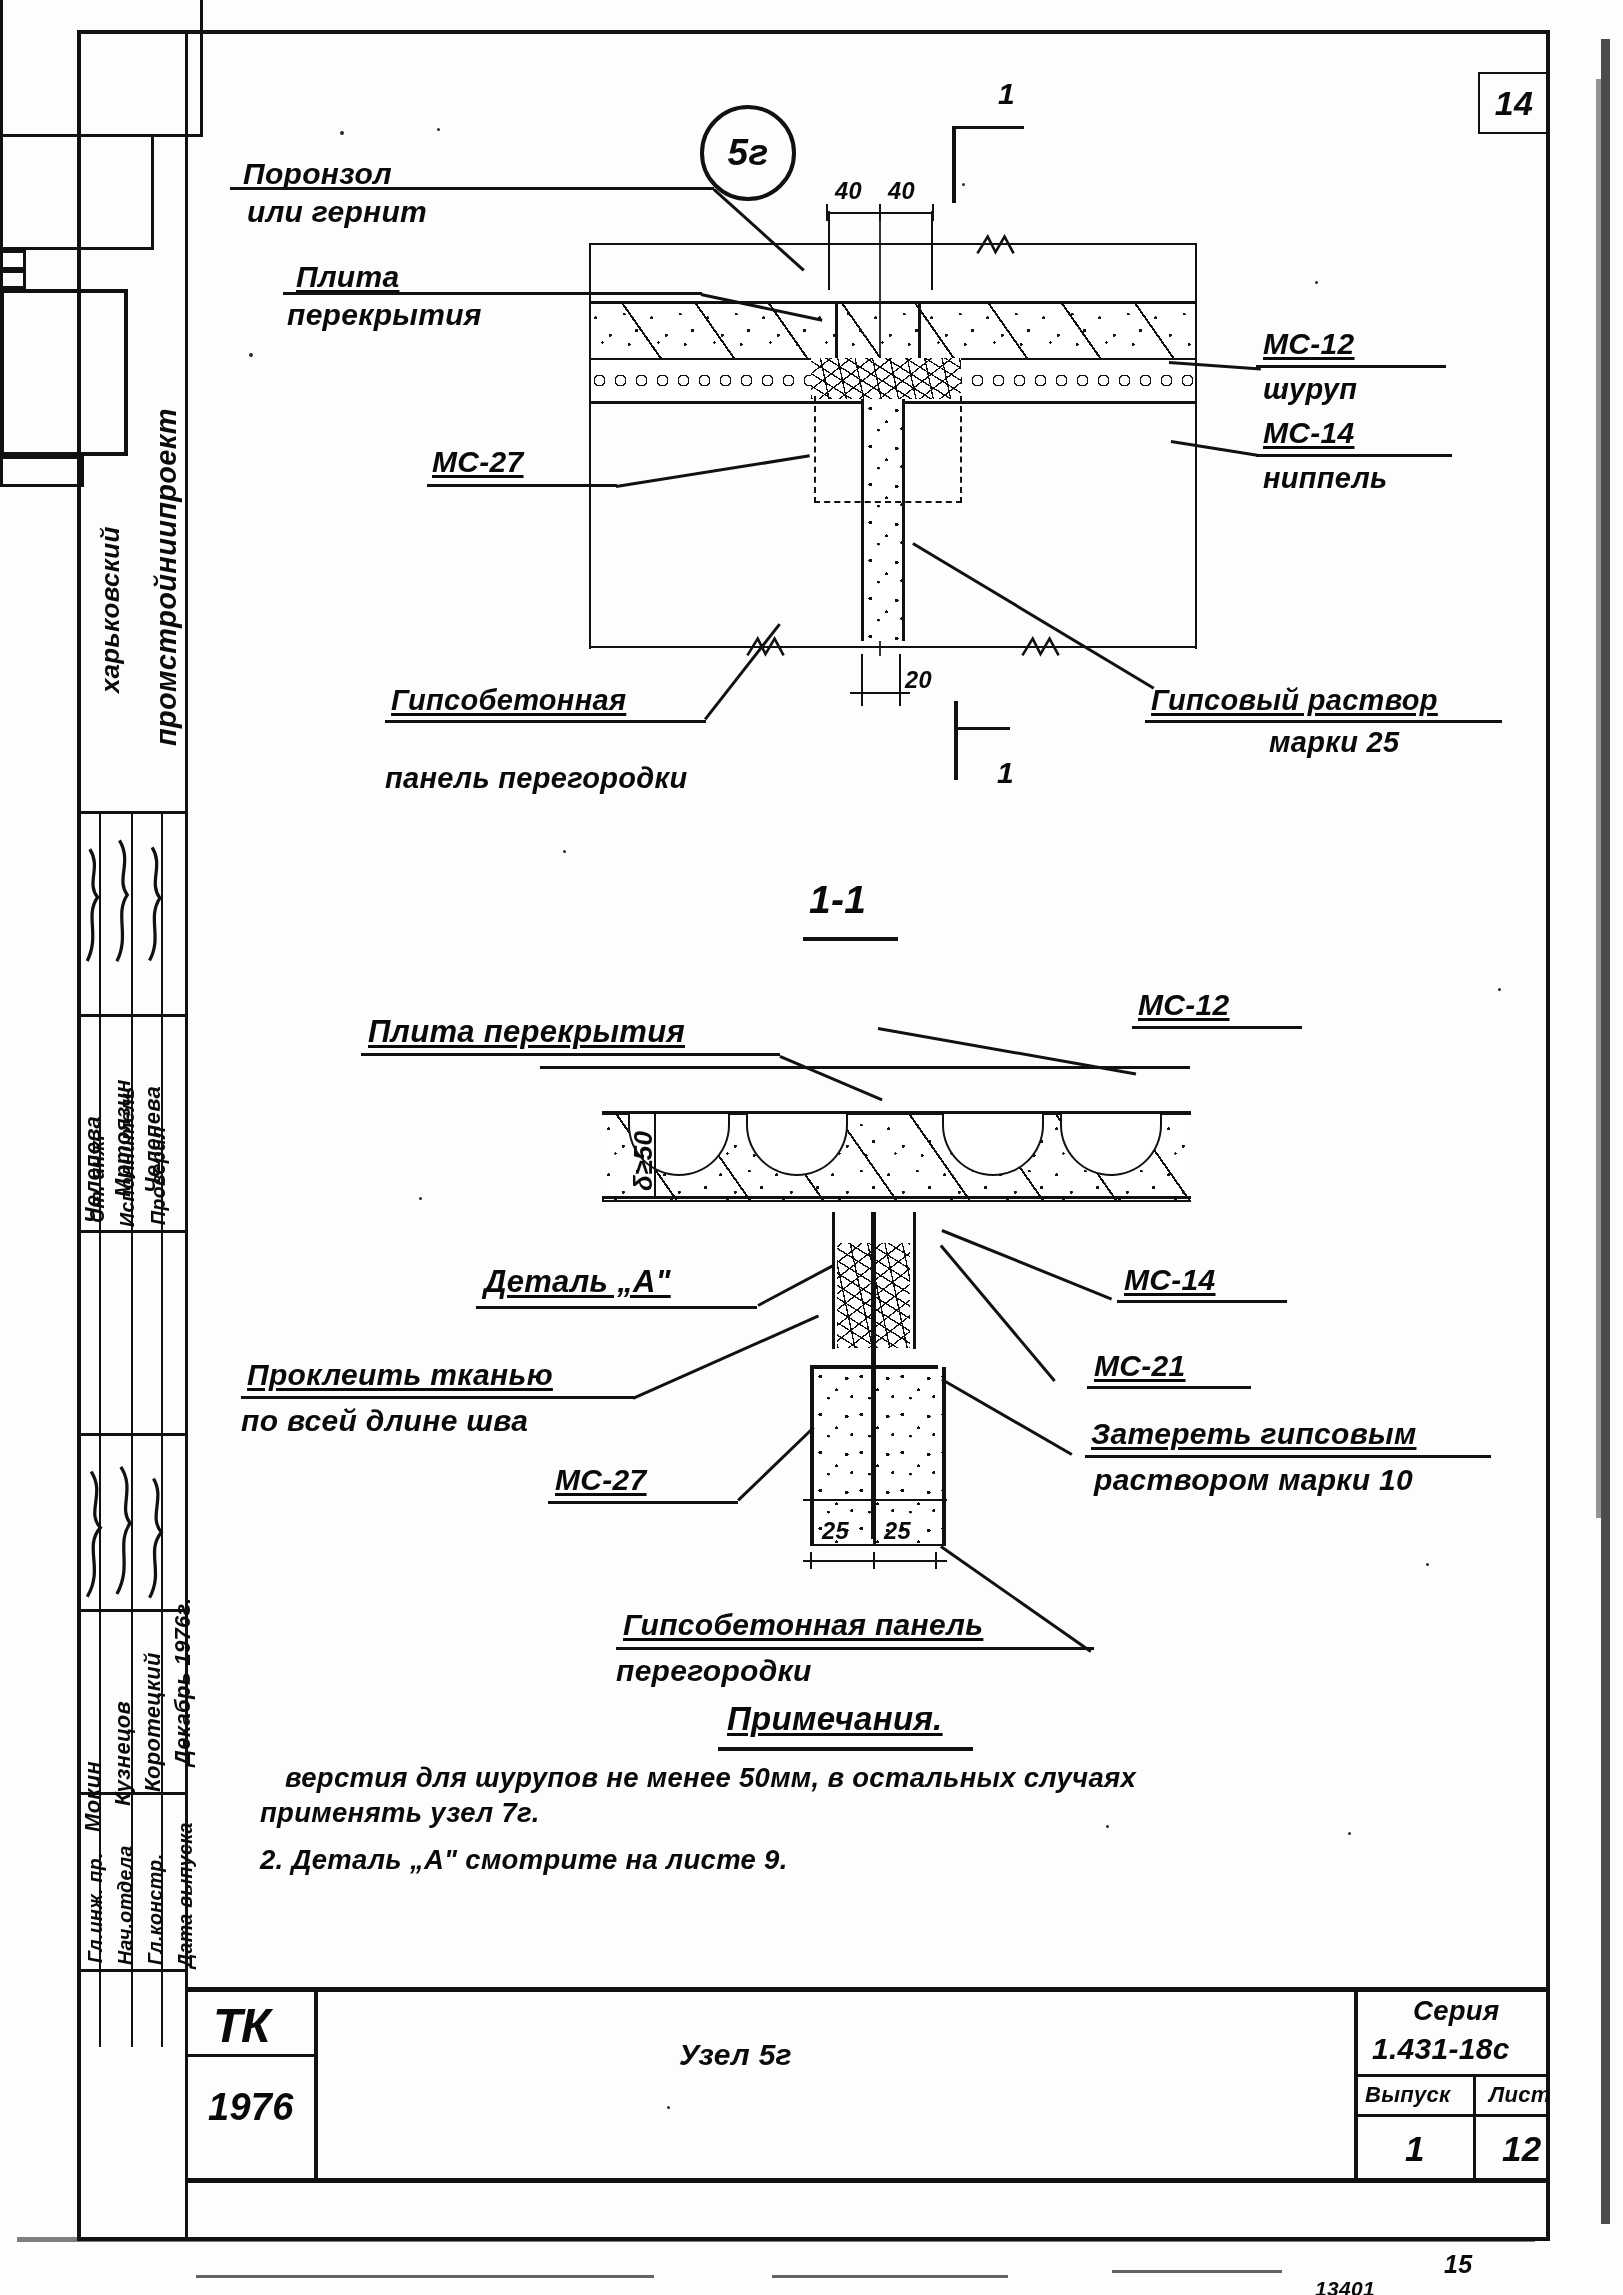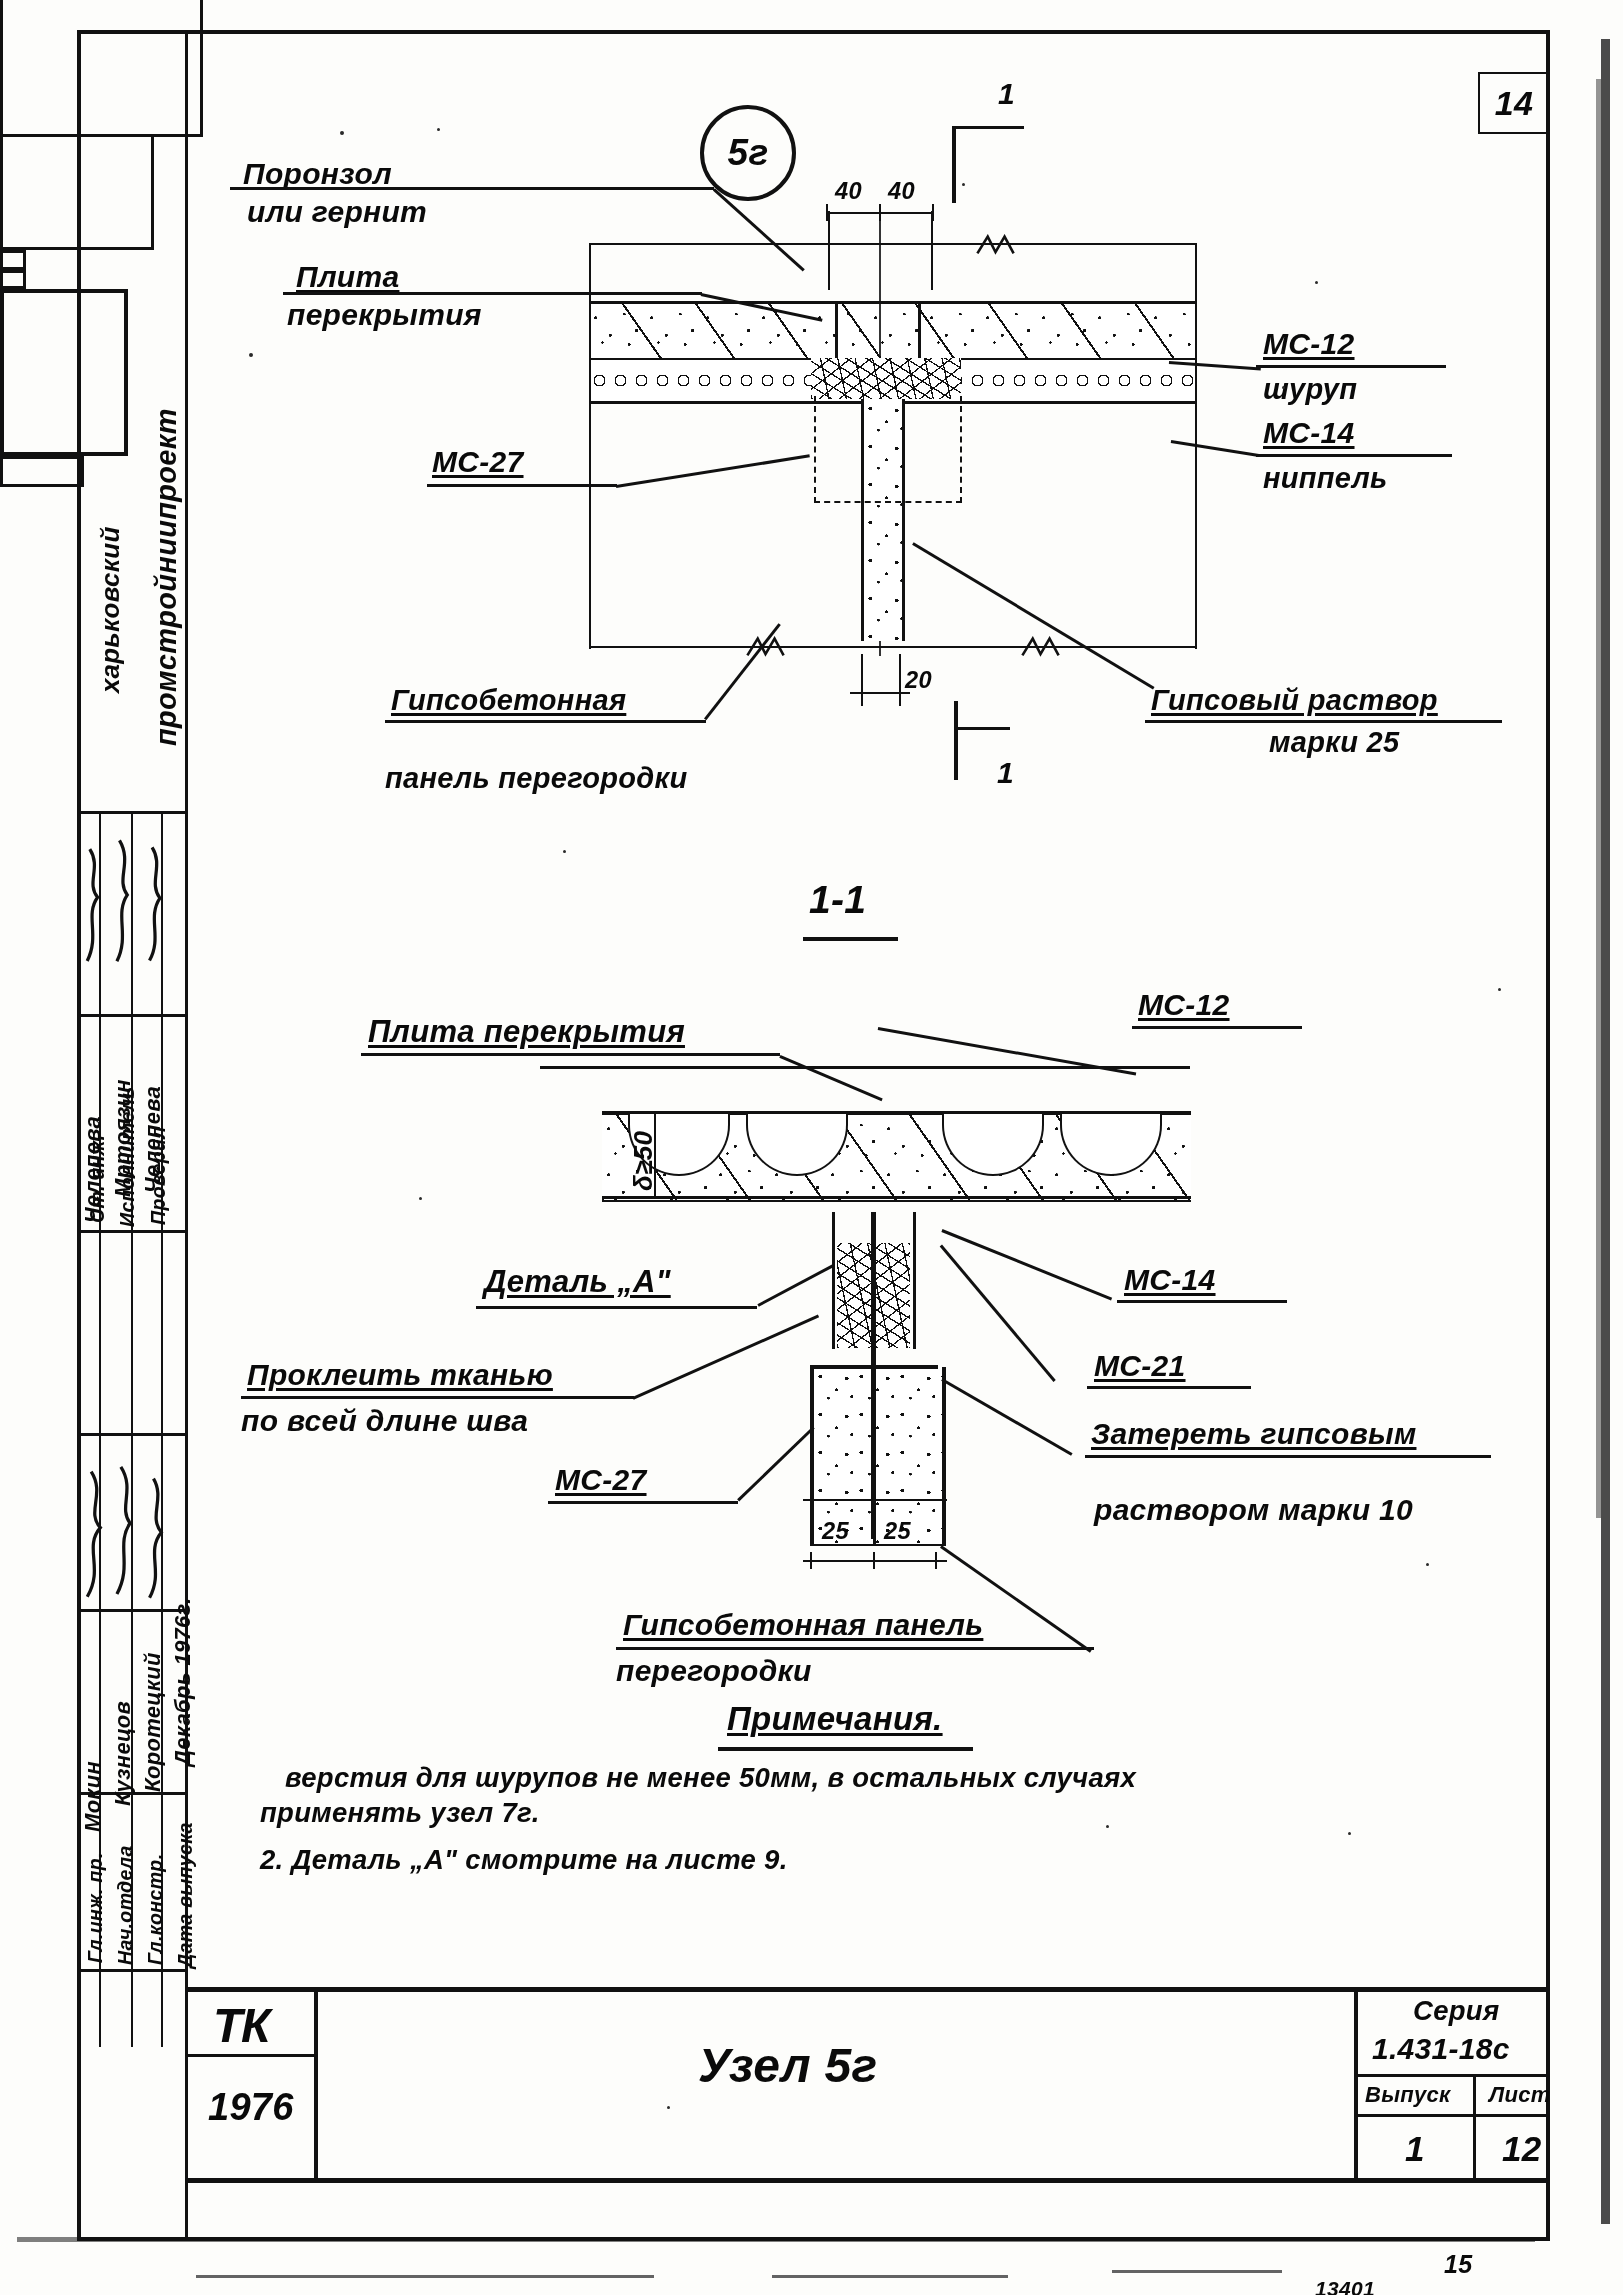--- a/index.html
+++ b/index.html
@@ -247,21 +247,21 @@
   <div class="hline" style="left:241px;top:1396px;width:393px;height:3.3px;"></div>
   <div class="lbl hand" style="left:241px;top:1404px;font-size:30px;">по всей длине шва</div>
   <div class="leader" style="left:633px;top:1397px;width:203px;transform:rotate(-24deg);"></div>
 
   <div class="lbl hand hand-u" style="left:555px;top:1463px;font-size:30px;">МС-27</div>
   <div class="hline" style="left:548px;top:1501px;width:190px;height:3.3px;"></div>
   <div class="leader" style="left:738px;top:1499px;width:105px;transform:rotate(-44deg);"></div>
 
   <div class="lbl hand hand-u" style="left:1091px;top:1417px;font-size:30px;">Затереть гипсовым</div>
   <div class="hline" style="left:1085px;top:1455px;width:406px;height:3.3px;"></div>
-  <div class="lbl hand" style="left:1094px;top:1463px;font-size:30px;margin-top:30px;">раствором марки 10</div>
+  <div class="lbl hand" style="left:1094px;top:1463px;font-size:30px;">раствором марки 10</div>
   <div class="leader" style="left:942px;top:1378px;width:150px;transform:rotate(30deg);"></div>
 
   <div class="lbl hand hand-u" style="left:623px;top:1608px;font-size:30px;">Гипсобетонная панель</div>
   <div class="hline" style="left:616px;top:1647px;width:478px;height:3.3px;"></div>
   <div class="lbl hand" style="left:616px;top:1654px;font-size:30px;">перегородки</div>
   <div class="leader" style="left:941px;top:1545px;width:183px;transform:rotate(35deg);"></div>
 
   <div class="lbl hand hand-u" style="left:727px;top:1700px;font-size:33px;">Примечания.</div>
   <div class="hline" style="left:718px;top:1747px;width:255px;height:3.9px;"></div>
   <div class="notes hand" style="left:260px;top:1760px;font-size:27.5px;width:1243px;">
@@ -330,21 +330,21 @@
   </div>
 
   <div class="hline" style="left:185px;top:1987px;width:1365px;height:4.6px;"></div>
   <div class="hline" style="left:185px;top:2178px;width:1365px;height:4.6px;"></div>
 
   <div class="vline" style="left:314px;top:1987px;height:191px;width:3.9px;"></div>
   <div class="hline" style="left:185px;top:2054px;width:131px;height:3.3px;"></div>
   <div class="lbl hand" style="left:213px;top:1998px;font-size:48px;letter-spacing:-1.3px;">ТК</div>
   <div class="lbl hand" style="left:208px;top:2086px;font-size:38px;">1976</div>
 
-  <div class="lbl hand" style="left:698px;top:2038px;font-size:48px;">Узел   5г</div>
+  <div class="lbl hand" style="left:679px;top:2038px;font-size:30px;">Узел   5г</div>
 
   <div class="vline" style="left:1354px;top:1987px;height:191px;width:3.9px;"></div>
   <div class="lbl hand" style="left:1413px;top:1995px;font-size:27.5px;">Серия</div>
   <div class="lbl hand" style="left:1372px;top:2032px;font-size:30px;">1.431-18с</div>
   <div class="hline" style="left:1354px;top:2074px;width:196px;height:3.3px;"></div>
   <div class="vline" style="left:1473px;top:2074px;height:105px;width:3.3px;"></div>
   <div class="hline" style="left:1354px;top:2114px;width:196px;height:3.3px;"></div>
   <div class="lbl hand" style="left:1365px;top:2082px;font-size:22px;">Выпуск</div>
   <div class="lbl hand" style="left:1489px;top:2082px;font-size:22px;">Лист</div>
   <div class="lbl hand" style="left:1405px;top:2129px;font-size:35px;">1</div>

